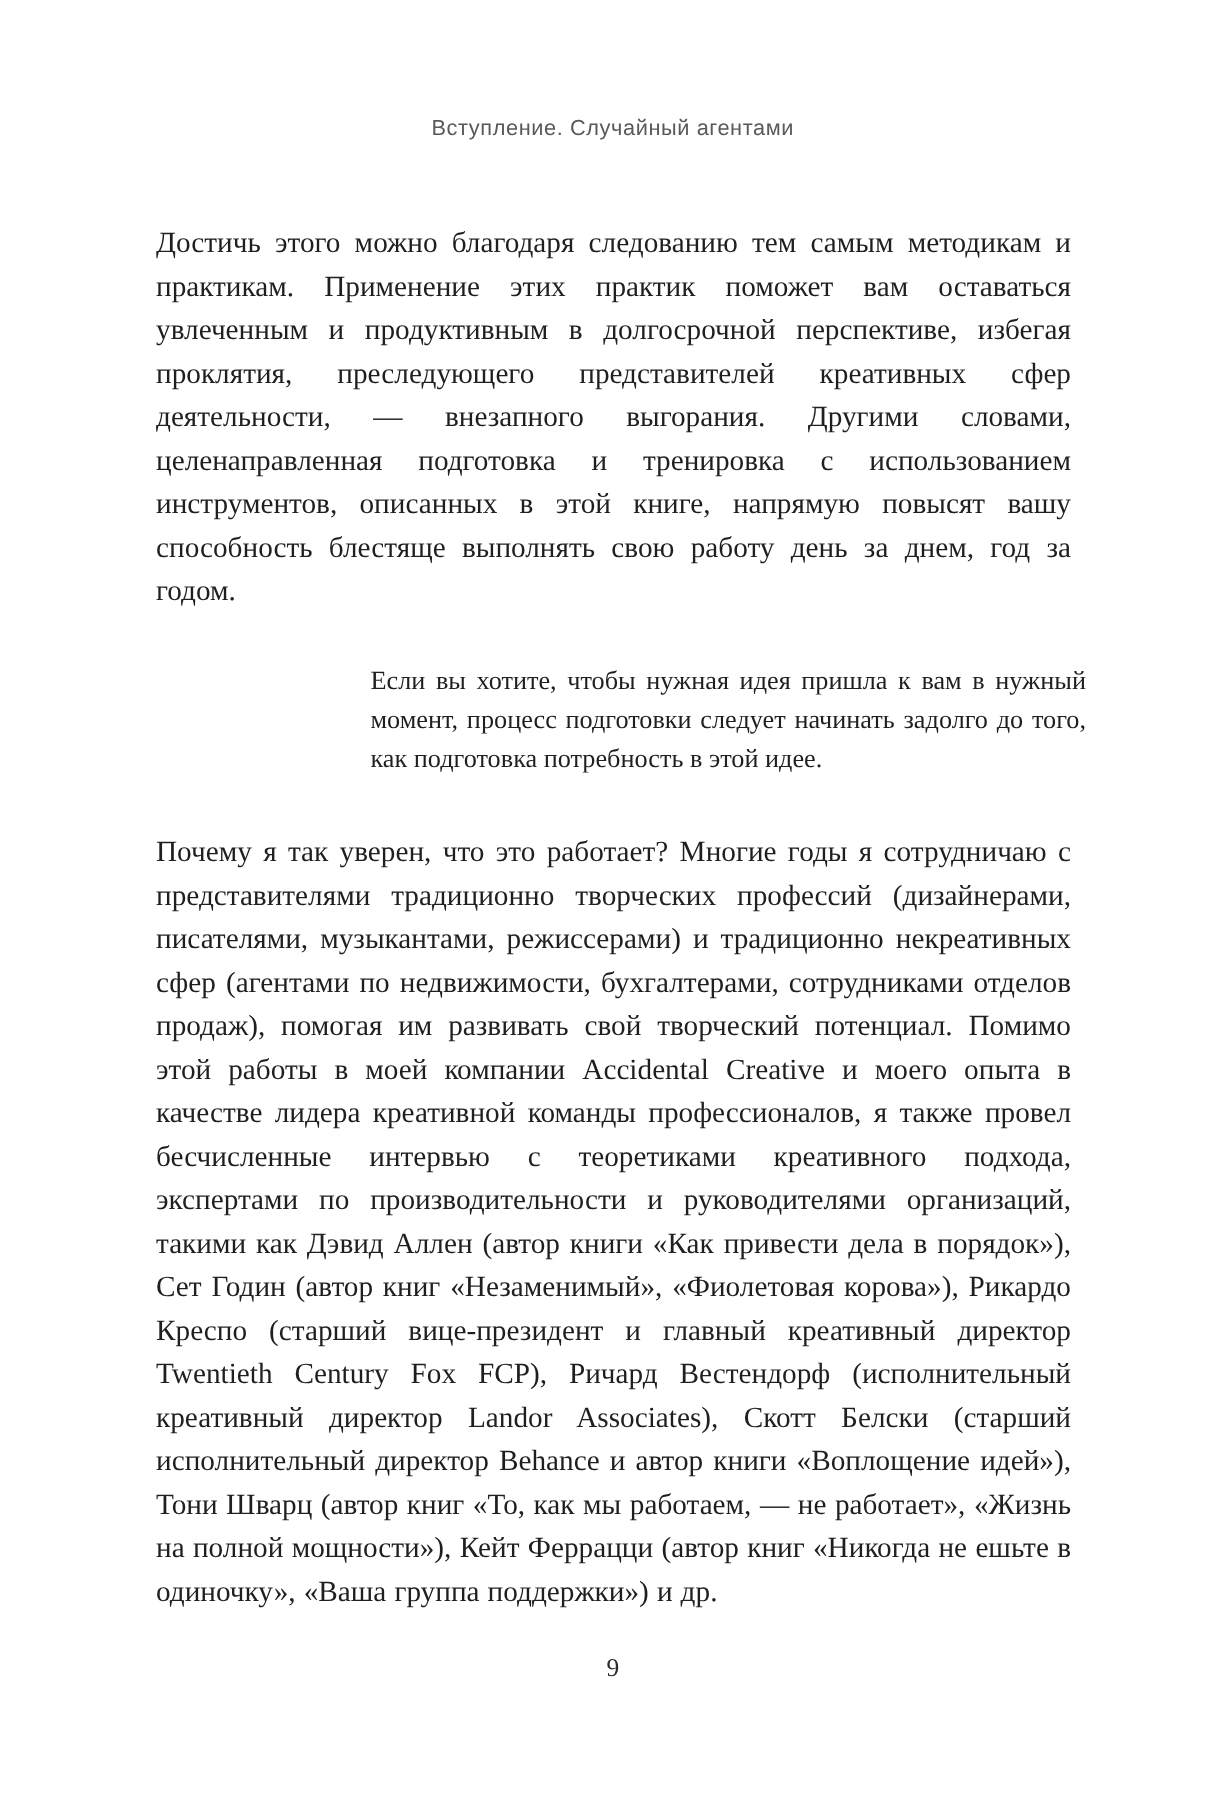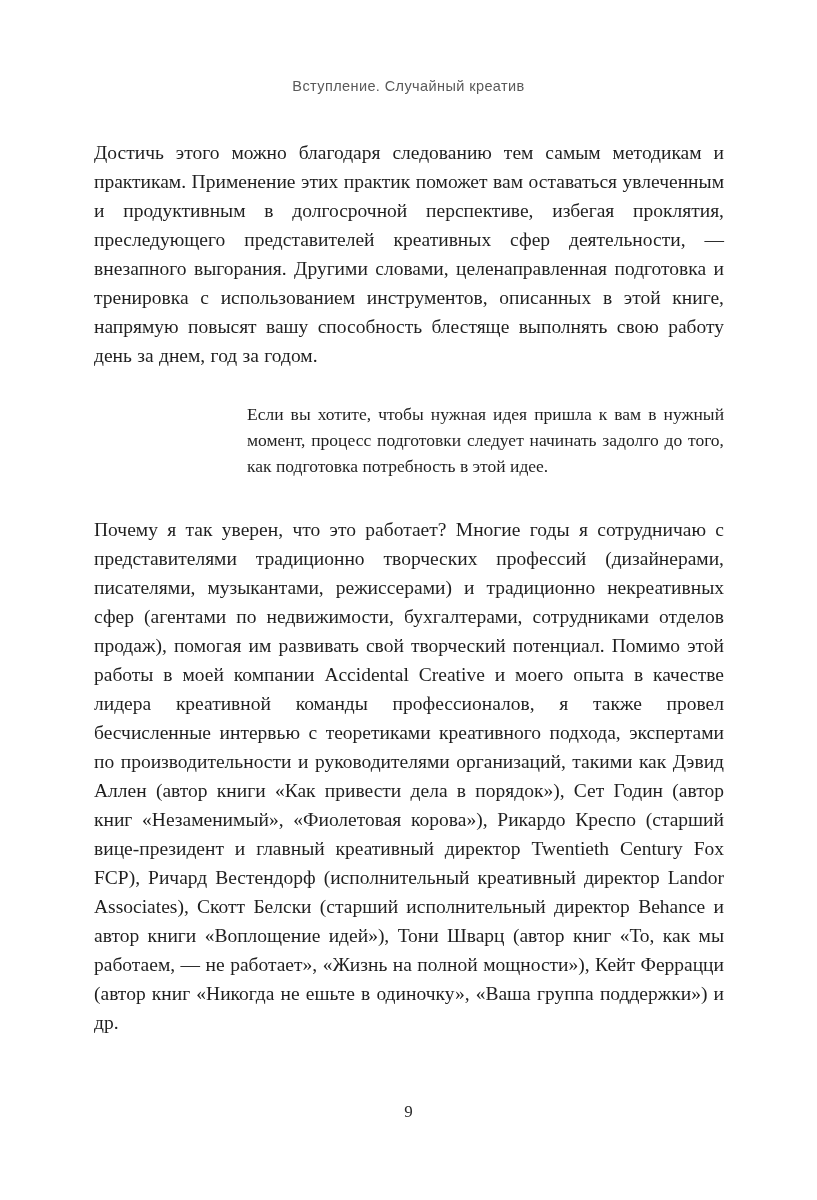--- a/index.html
+++ b/index.html
@@ -28,21 +28,21 @@
     letter-spacing: 0.4px;
     color: #595959;
   }
   .content {
     position: absolute;
     top: 138px;
     left: 94px;
     width: 630px;
   }
   .body-para {
-    margin: 0;
+    margin: 10px;
     font-size: 19.5px;
     line-height: 29px;
     text-align: justify;
     hyphens: auto;
     -webkit-hyphens: auto;
     word-spacing: 0.5px;
   }
   .block-quote {
     margin: 31px 0 36px 153px;
     width: 477px;
@@ -60,21 +60,21 @@
     text-align: center;
     font-size: 17px;
     color: #2a2a2a;
   }
 </style>
 </head>
 <body>
 
 <div class="book-page">
 
-  <div class="running-header">Вступление. Случайный креатив</div>
+  <div class="running-header">Вступление. Случайный агентами</div>
 
   <div class="content">
 
     <p class="body-para" lang="ru">Достичь этого можно благодаря следованию тем самым методикам и практикам. Применение этих практик поможет вам оставаться увлеченным и продуктивным в долгосрочной перспективе, избегая проклятия, преследующего представителей креативных сфер деятельности, — внезапного выгорания. Другими словами, целенаправленная подготовка и тренировка с использованием инструментов, описанных в этой книге, напрямую повысят вашу способность блестяще выполнять свою работу день за днем, год за годом.</p>
 
     <div class="block-quote" lang="ru">Если вы хотите, чтобы нужная идея пришла к вам в нужный момент, процесс подготовки следует начинать задолго до того, как подготовка потребность в этой идее.</div>
 
     <p class="body-para" lang="ru">Почему я так уверен, что это работает? Многие годы я сотрудничаю с представителями традиционно творческих профессий (дизайнерами, писателями, музыкантами, режиссерами) и традиционно некреативных сфер (агентами по недвижимости, бухгалтерами, сотрудниками отделов продаж), помогая им развивать свой творческий потенциал. Помимо этой работы в моей компании Accidental Creative и моего опыта в качестве лидера креативной команды профессионалов, я также провел бесчисленные интервью с теоретиками креативного подхода, экспертами по производительности и руководителями организаций, такими как Дэвид Аллен (автор книги «Как привести дела в порядок»), Сет Годин (автор книг «Незаменимый», «Фиолетовая корова»), Рикардо Креспо (старший вице-президент и главный креативный директор Twentieth Century Fox FCP), Ричард Вестендорф (исполнительный креативный директор Landor Associates), Скотт Белски (старший исполнительный директор Behance и автор книги «Воплощение идей»), Тони Шварц (автор книг «То, как мы работаем, — не работает», «Жизнь на полной мощности»), Кейт Феррацци (автор книг «Никогда не ешьте в одиночку», «Ваша группа поддержки») и др.</p>
 
   </div>

